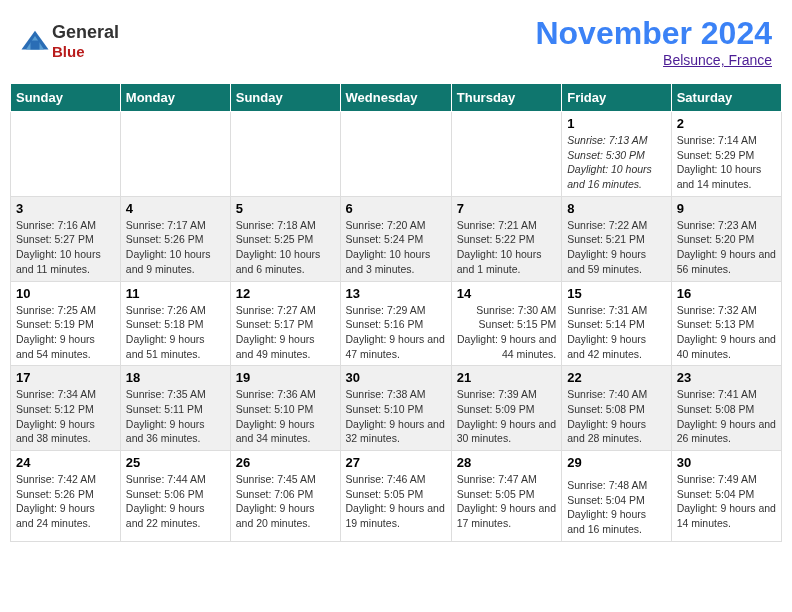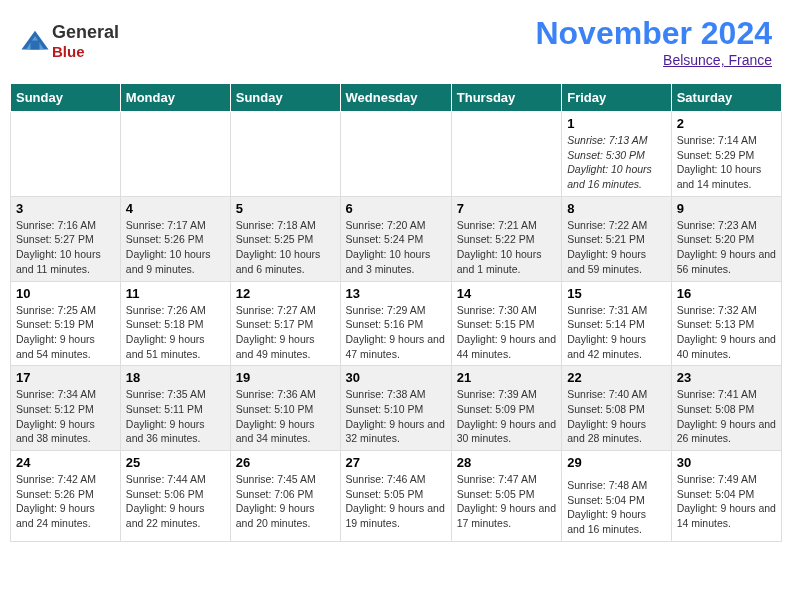--- a/index.html
+++ b/index.html
@@ -210,21 +210,21 @@
 Daylight: 9 hours and 49 minutes.</div>
         </td>
         <td>
           <div class="day-number">13</div>
           <div class="day-info" style="white-space: pre-line;">Sunrise: 7:29 AM
 Sunset: 5:16 PM
 Daylight: 9 hours and 47 minutes.</div>
         </td>
         <td>
           <div class="day-number">14</div>
-          <div class="day-info" style="white-space: pre-line;">Sunrise: 7:30 AM
+          <div class="day-info" style="white-space: pre-line; text-align: right;">Sunrise: 7:30 AM
 Sunset: 5:15 PM
 Daylight: 9 hours and 44 minutes.</div>
         </td>
         <td>
           <div class="day-number">15</div>
           <div class="day-info" style="white-space: pre-line;">Sunrise: 7:31 AM
 Sunset: 5:14 PM
 Daylight: 9 hours and 42 minutes.</div>
         </td>
         <td>

